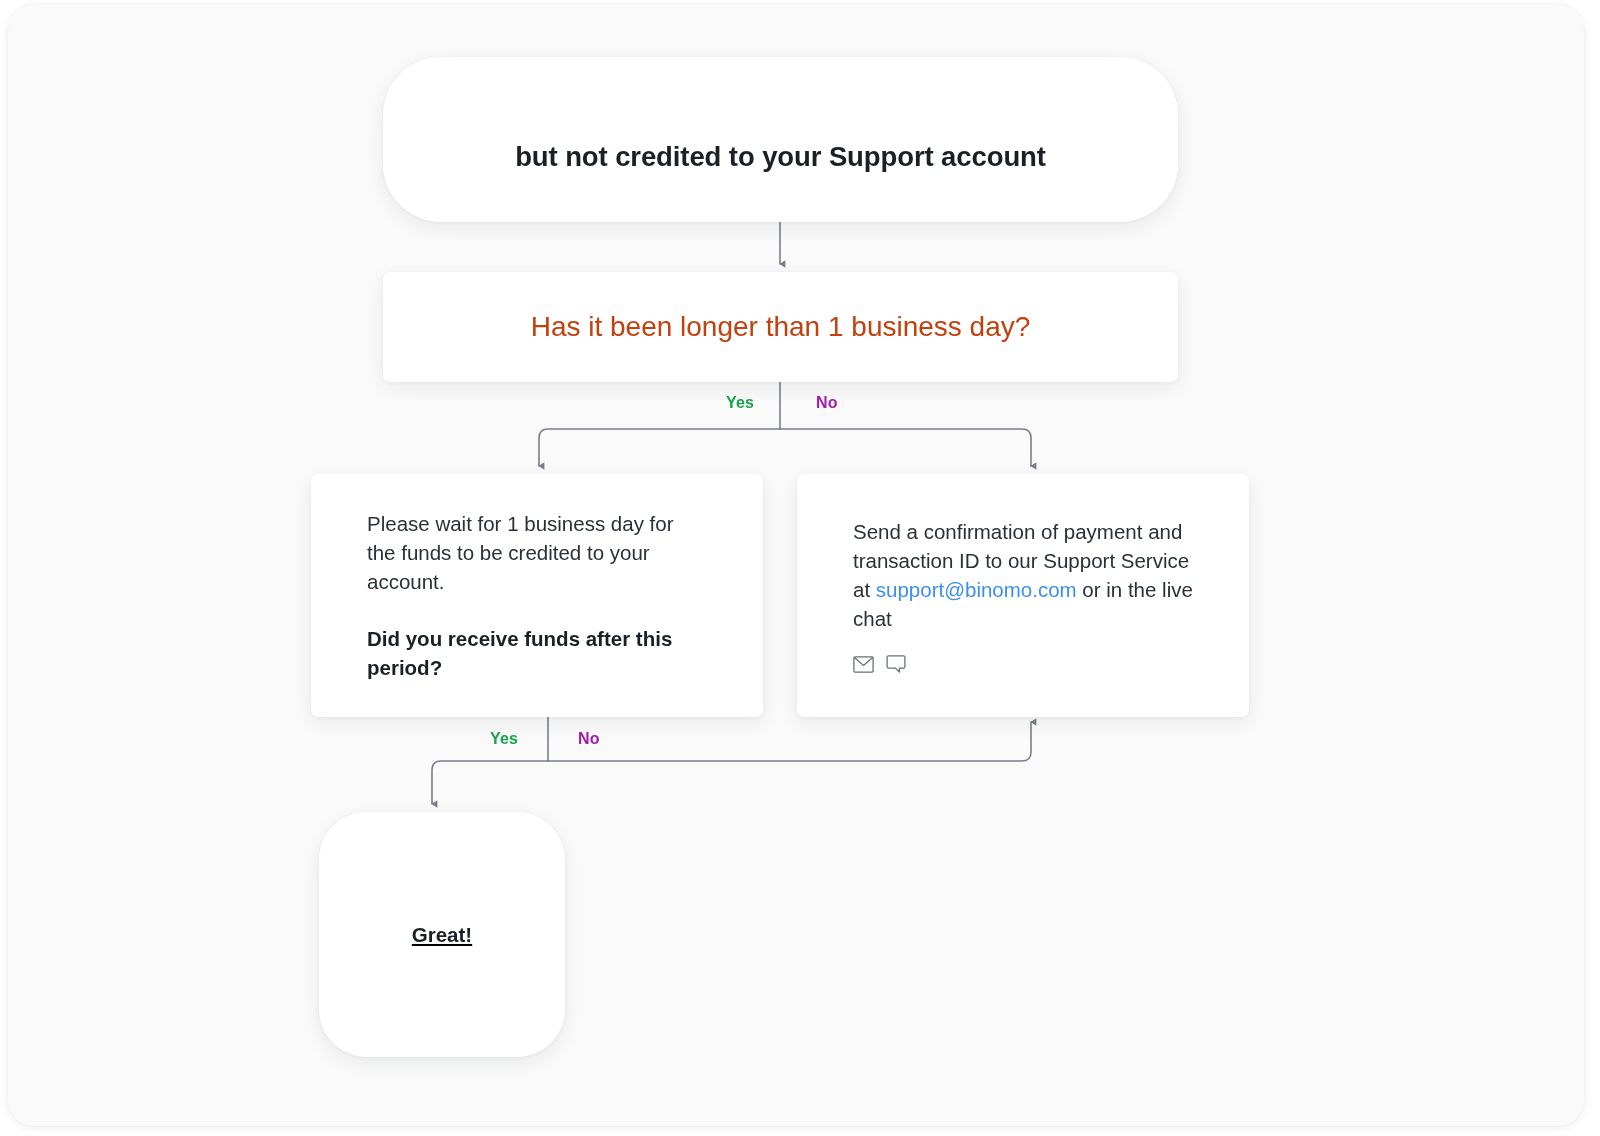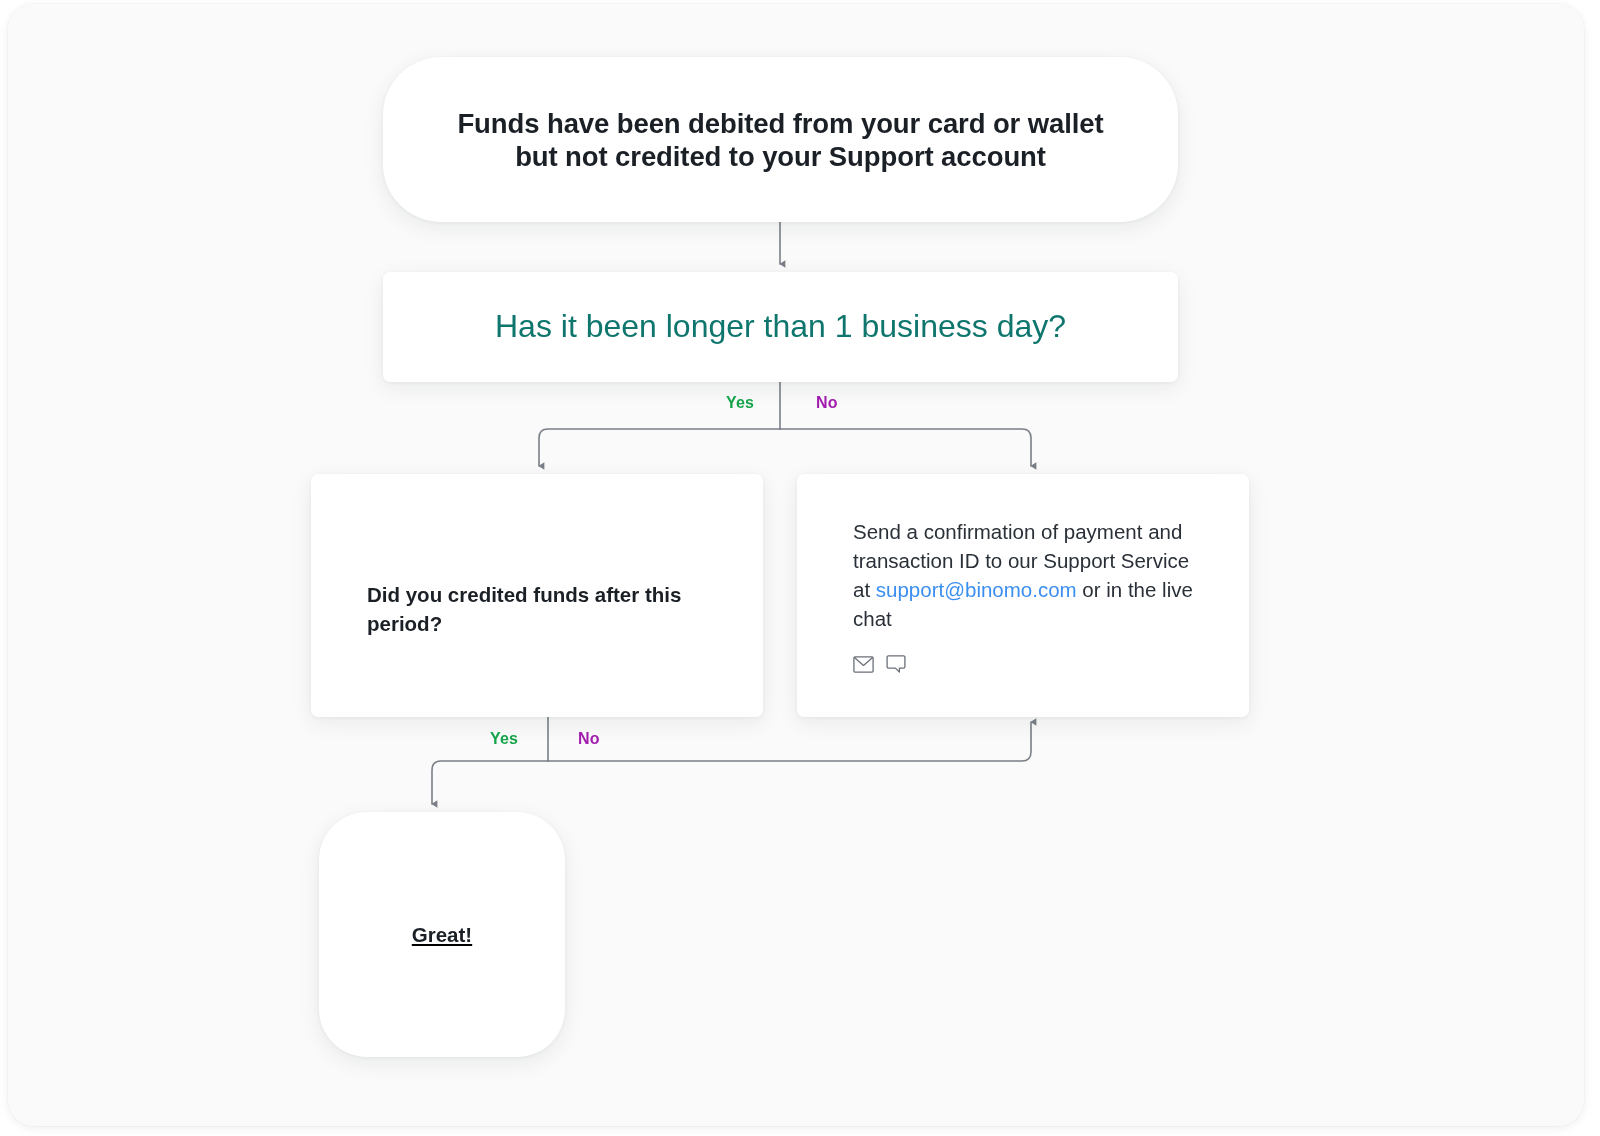--- a/index.html
+++ b/index.html
@@ -78,23 +78,23 @@
     width: 795px;
     height: 110px;
     border-radius: 7px;
     box-shadow: 0 6px 22px rgba(20,25,40,0.07), 0 1px 4px rgba(20,25,40,0.05);
     display: flex;
     align-items: center;
     justify-content: center;
     text-align: center;
   }
   .node-question .text {
-    font-size: 32px;
+    font-size: 28px;
     font-weight: 400;
-    color: #0f766e;
+    color: #c2410c;
     line-height: 1.3;
   }
 
   .node-card {
     top: 470px;
     width: 452px;
     height: 243px;
     border-radius: 7px;
     box-shadow: 0 6px 22px rgba(20,25,40,0.07), 0 1px 4px rgba(20,25,40,0.05);
     display: flex;
@@ -192,35 +192,36 @@
         <path d="M540,713 L540,757"></path>
 
         <path d="M540,757 L433,757 Q424,757 424,766 L424,800" marker-end="url(#arrow-down)"></path>
 
         <path d="M540,757 L1014,757 Q1023,757 1023,748 L1023,718" marker-end="url(#arrow-up)"></path>
       </g>
     </svg>
 
     <div class="node node-title">
       <div class="text">
-        <span>Funds have been debited from your card or wallet</span><br>
+        <br>
         <span>but not credited to your Support account</span>
       </div>
     </div>
 
     <div class="node node-question">
       <div class="text">Has it been longer than 1 business day?</div>
     </div>
 
     <div class="branch-label yes" id="label-yes-1">Yes</div>
     <div class="branch-label no" id="label-no-1">No</div>
 
     <div class="node node-card left">
       <div class="card-body">
-        <p class="bold">Did you credited funds after this period?</p>
+        <p>Please wait for 1 business day for the funds to be credited to your account.</p>
+        <p class="bold">Did you receive funds after this period?</p>
       </div>
     </div>
 
     <div class="node node-card right">
       <div class="card-body">
         <p><span>Send a confirmation of payment and transaction ID to our Support Service  at </span><a class="link-email" href="#">support@binomo.com</a><span> or in the live chat</span></p>
 
         <div class="icon-row">
           <span>
             <svg width="21" height="17" viewBox="0 0 21 17" fill="none" stroke="#6b7078" stroke-width="1.3" stroke-linecap="round" stroke-linejoin="round">

